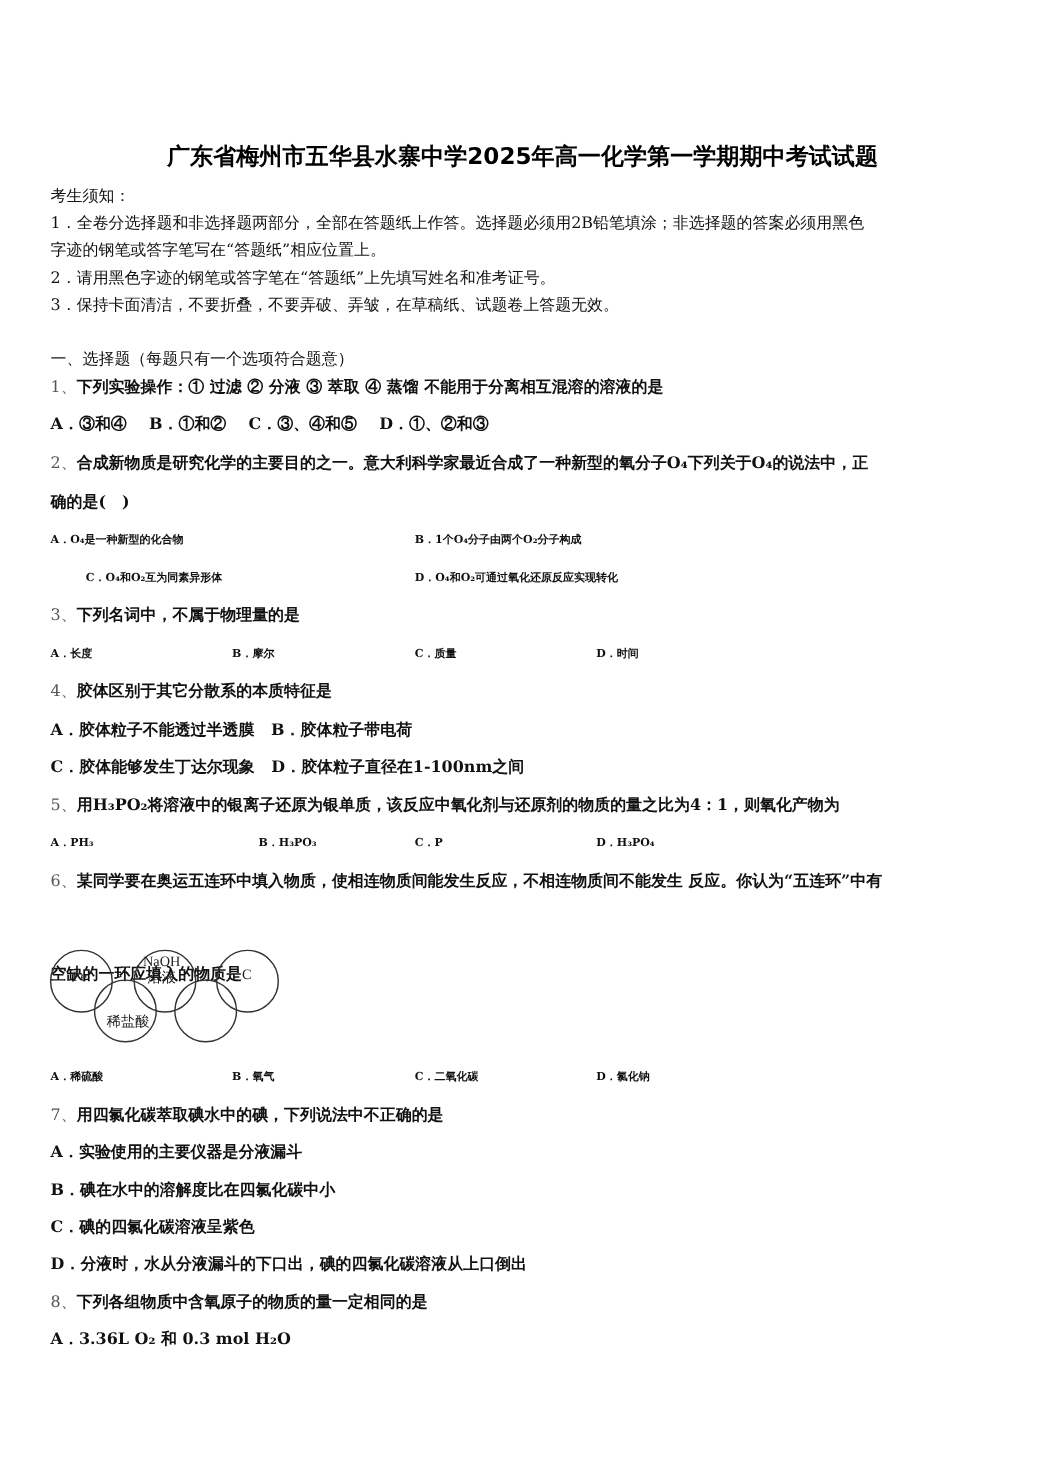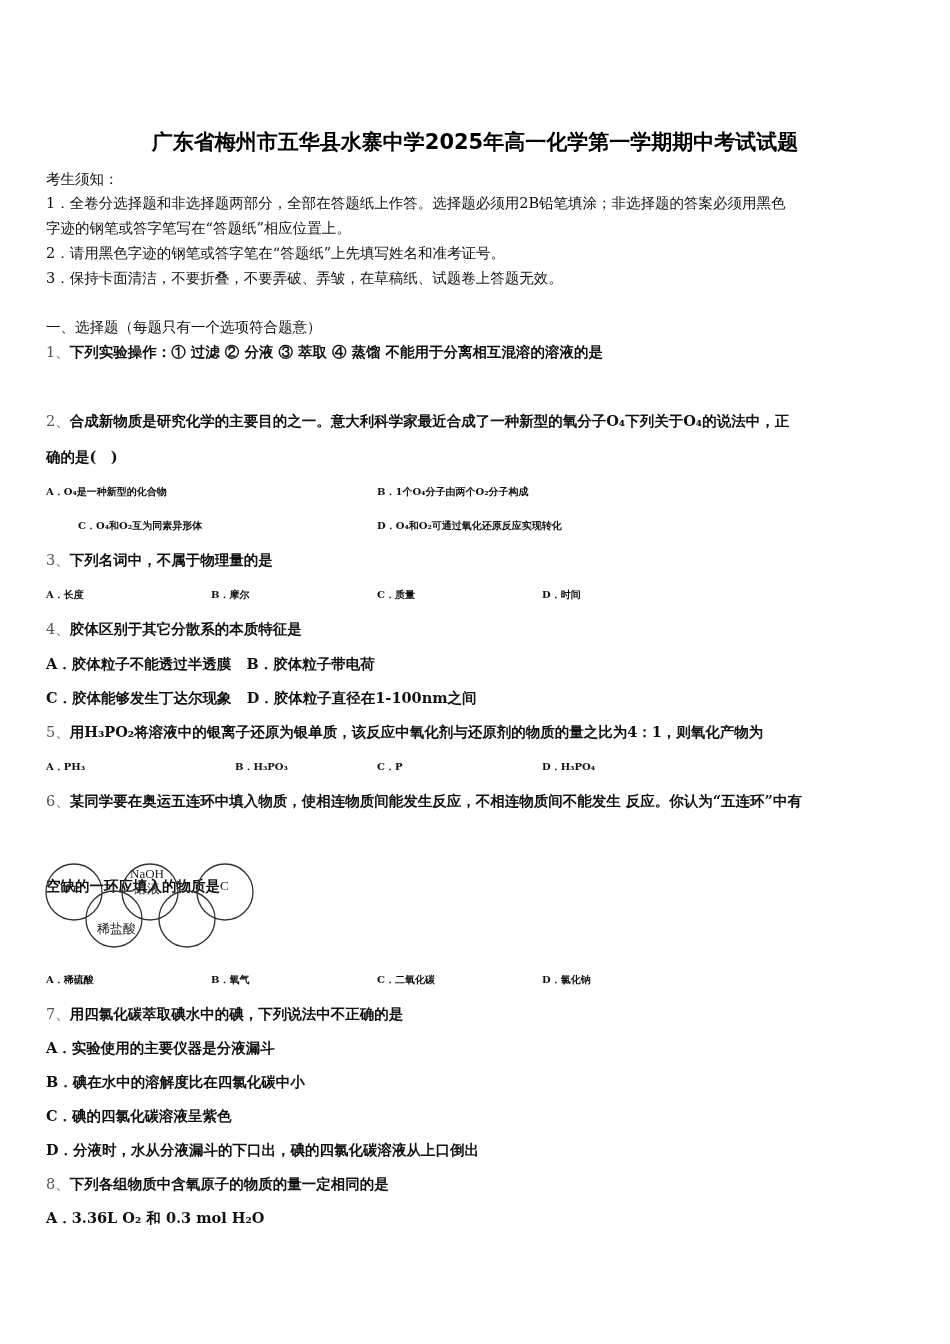--- a/index.html
+++ b/index.html
@@ -36,20 +36,26 @@
   <div class="line notice" style="top:154px;">考生须知：</div>
   <div class="line notice" style="top:178px;">1．全卷分选择题和非选择题两部分，全部在答题纸上作答。选择题必须用2B铅笔填涂；非选择题的答案必须用黑色</div>
   <div class="line notice" style="top:203px;">字迹的钢笔或答字笔写在“答题纸”相应位置上。</div>
   <div class="line notice" style="top:228px;">2．请用黑色字迹的钢笔或答字笔在“答题纸”上先填写姓名和准考证号。</div>
   <div class="line notice" style="top:253px;">3．保持卡面清洁，不要折叠，不要弄破、弄皱，在草稿纸、试题卷上答题无效。</div>
 
   <div class="line notice" style="top:302px;">一、选择题（每题只有一个选项符合题意）</div>
 
   <div class="line q" style="top:327px;">
     <span class="qnum">1、</span><span>下列实验操作：① 过滤 ② 分液 ③ 萃取 ④ 蒸馏 不能用于分离相互混溶的溶液的是</span>
+  </div>
+  <div class="line opt" style="top:361px;">
+    <span>A．③和④</span>&nbsp;&nbsp;&nbsp;
+    <span>B．①和②</span>&nbsp;&nbsp;&nbsp;
+    <span>C．③、④和⑤</span>&nbsp;&nbsp;&nbsp;
+    <span>D．①、②和③</span>
   </div>
 
   <div class="line q" style="top:396px;">
     <span class="qnum">2、</span><span>合成新物质是研究化学的主要目的之一。意大利科学家最近合成了一种新型的氧分子O₄下列关于O₄的说法中，正</span>
   </div>
   <div class="line q" style="top:432px;">确的是(　)</div>
   <div class="optcell" style="left:46px; top:467px;">A．O₄是一种新型的化合物</div>
   <div class="optcell" style="left:377px; top:467px;">B．1个O₄分子由两个O₂分子构成</div>
   <div class="optcell" style="left:46px; top:501px;margin-left:32px;">C．O₄和O₂互为同素异形体</div>
   <div class="optcell" style="left:377px; top:501px;">D．O₄和O₂可通过氧化还原反应实现转化</div>

